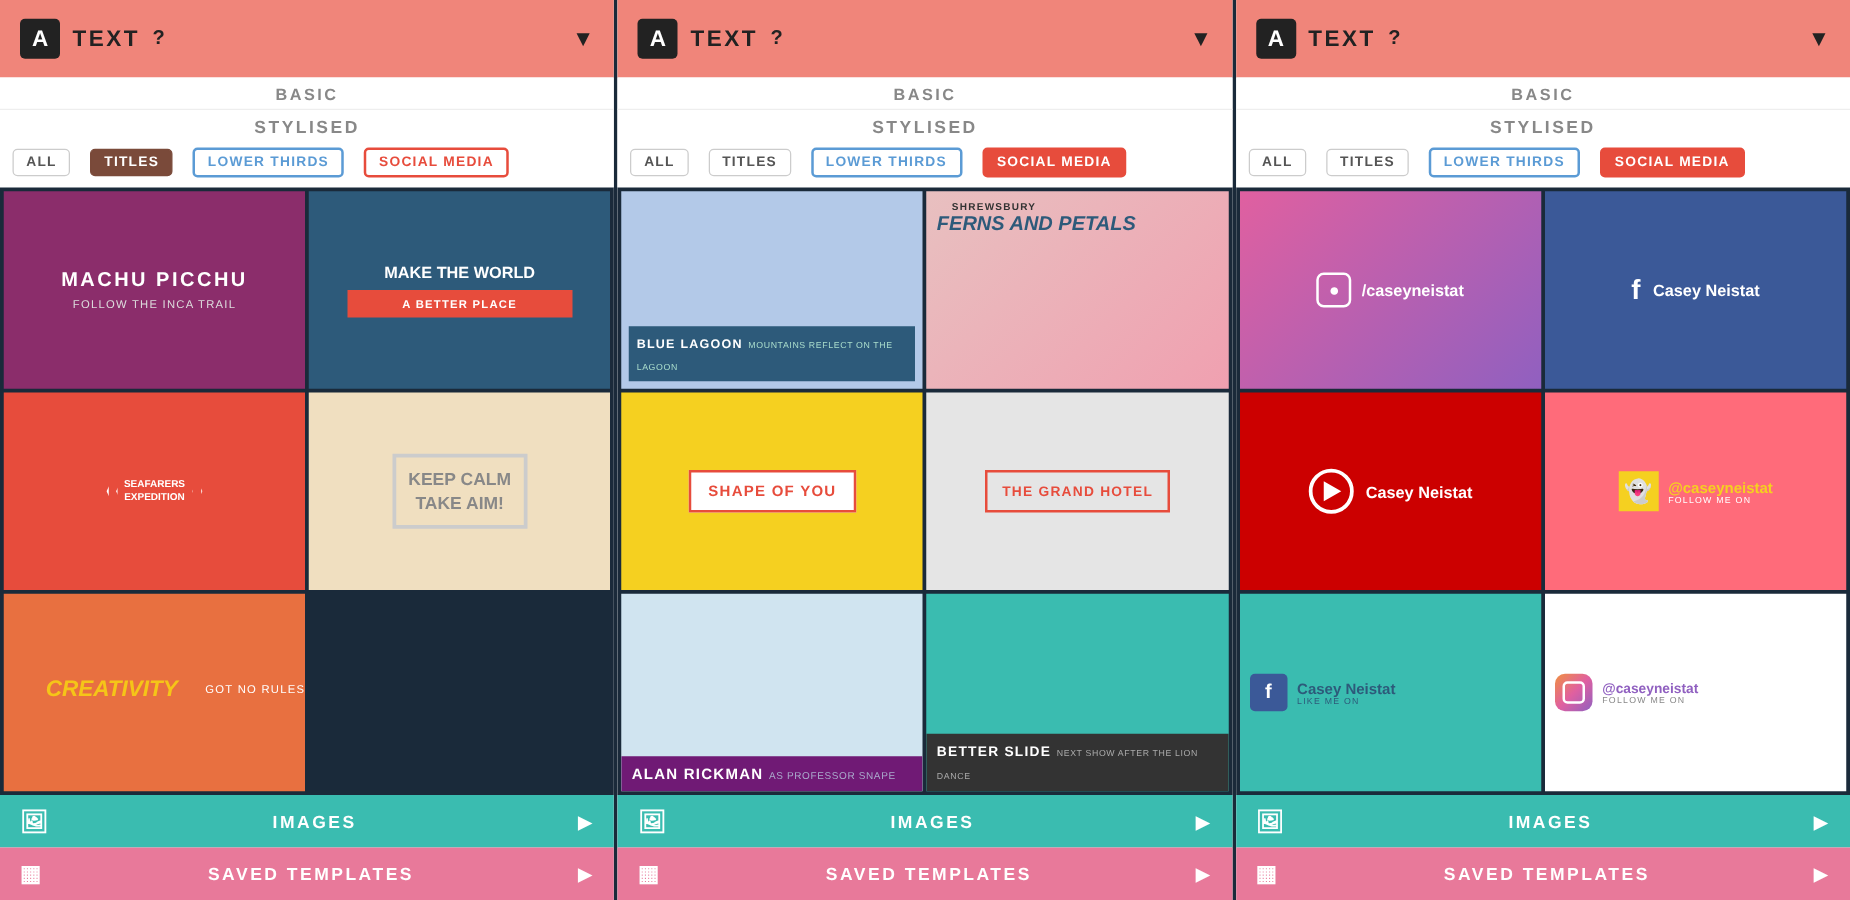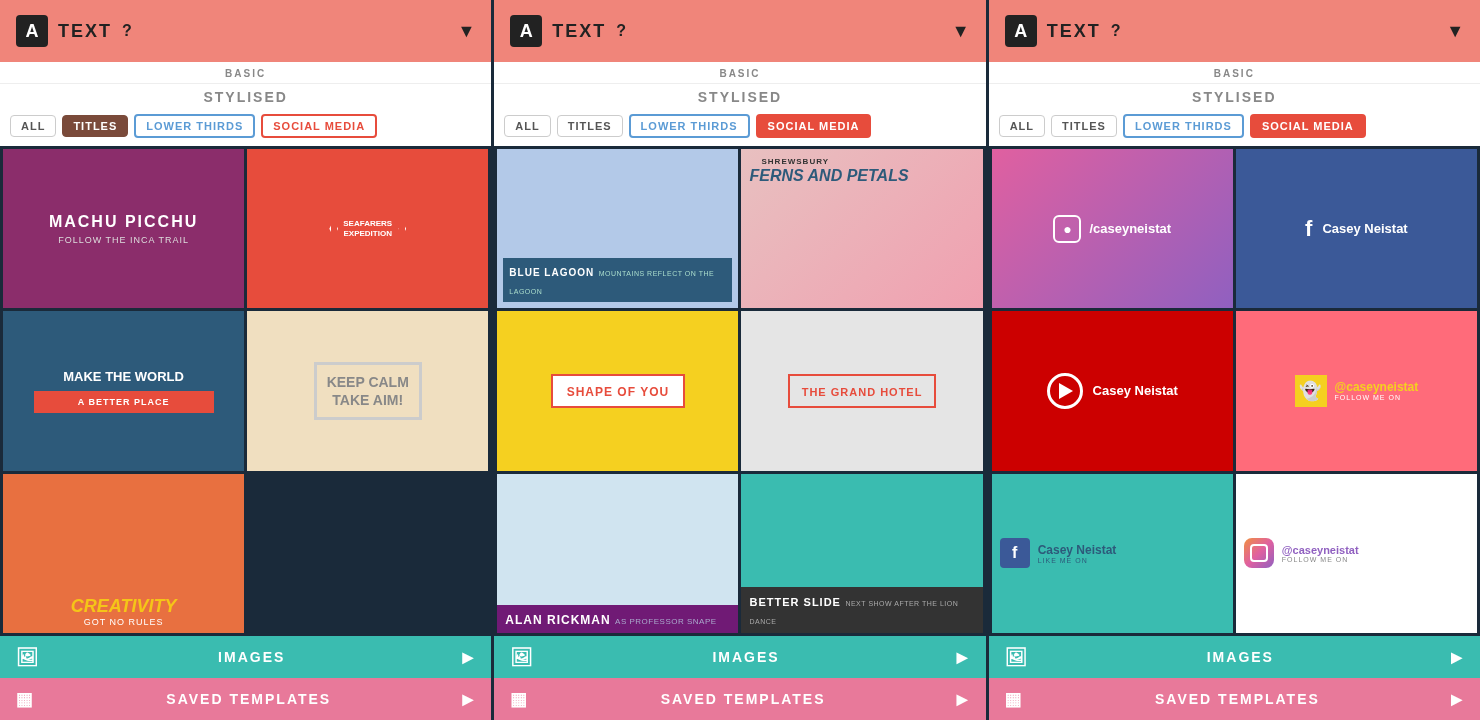--- a/index.html
+++ b/index.html
@@ -65,41 +65,41 @@
       color: #222;
       font-size: 18px;
       font-weight: bold;
     }
 
     
     .section-basic {
       background: #fff;
       text-align: center;
       padding: 6px 0 4px;
-      font-size: 10px;
+      font-size: 13px;
       font-weight: bold;
       color: #888;
       letter-spacing: 2px;
       border-bottom: 1px solid #eee;
     }
     .section-stylised {
       background: #fff;
       text-align: center;
       padding: 5px 0 3px;
       font-size: 14px;
       font-weight: bold;
       color: #888;
       letter-spacing: 2px;
     }
 
     
     .filter-row {
       display: flex;
       align-items: center;
-      gap: 6px;
+      gap: 16px;
       padding: 6px 10px 8px;
       background: #fff;
     }
     .filter-btn {
       padding: 4px 10px;
       border-radius: 4px;
       font-size: 11px;
       font-weight: bold;
       letter-spacing: 1px;
       border: 1.5px solid #ccc;
@@ -222,23 +222,24 @@
       border: 3px solid #2d5a7a;
       padding: 8px 14px;
     }
     .card-simplerules .text {
       color: #2d5a7a; font-size: 14px; font-weight: bold; letter-spacing: 1px;
     }
 
     .card-creativity {
       background: #e87040;
       width: 100%; height: 100%;
-      display: flex; flex-direction: column;
+      display: flex; 
       align-items: center; justify-content: flex-end;
       padding-bottom: 6px;
+      gap: 22px;
     }
     .card-creativity .title {
       color: #f5c518; font-size: 18px; font-style: italic; font-weight: bold;
     }
     .card-creativity .sub {
       color: #fff; font-size: 9px; letter-spacing: 1px;
     }
 
     
     .card-bluelagoon {
@@ -492,32 +493,32 @@
       <button class="filter-btn active-blue">LOWER THIRDS</button>
       <button class="filter-btn active-red">SOCIAL MEDIA</button>
     </div>
     <div class="grid">
 
       <div class="grid-item card-machu">
         <span class="title">MACHU PICCHU</span>
         <span class="sub">FOLLOW THE INCA TRAIL</span>
       </div>
 
+      <div class="grid-item card-makeworld">
+        <span class="title">MAKE THE WORLD</span>
+        <div class="bar">
+          <span class="bar-text">A BETTER PLACE</span>
+        </div>
+      </div>
+
       <div class="grid-item card-seafarers">
         <div class="hexagon-container">
           <div class="hex-outer"></div>
           <div class="hex-inner2"></div>
           <span class="hex-text">SEAFARERS<br>EXPEDITION</span>
-        </div>
-      </div>
-
-      <div class="grid-item card-makeworld">
-        <span class="title">MAKE THE WORLD</span>
-        <div class="bar">
-          <span class="bar-text">A BETTER PLACE</span>
         </div>
       </div>
 
       <div class="grid-item card-keepcalm">
         <div class="inner">
           <span class="text">KEEP CALM<br>TAKE AIM!</span>
         </div>
       </div>
 
 

